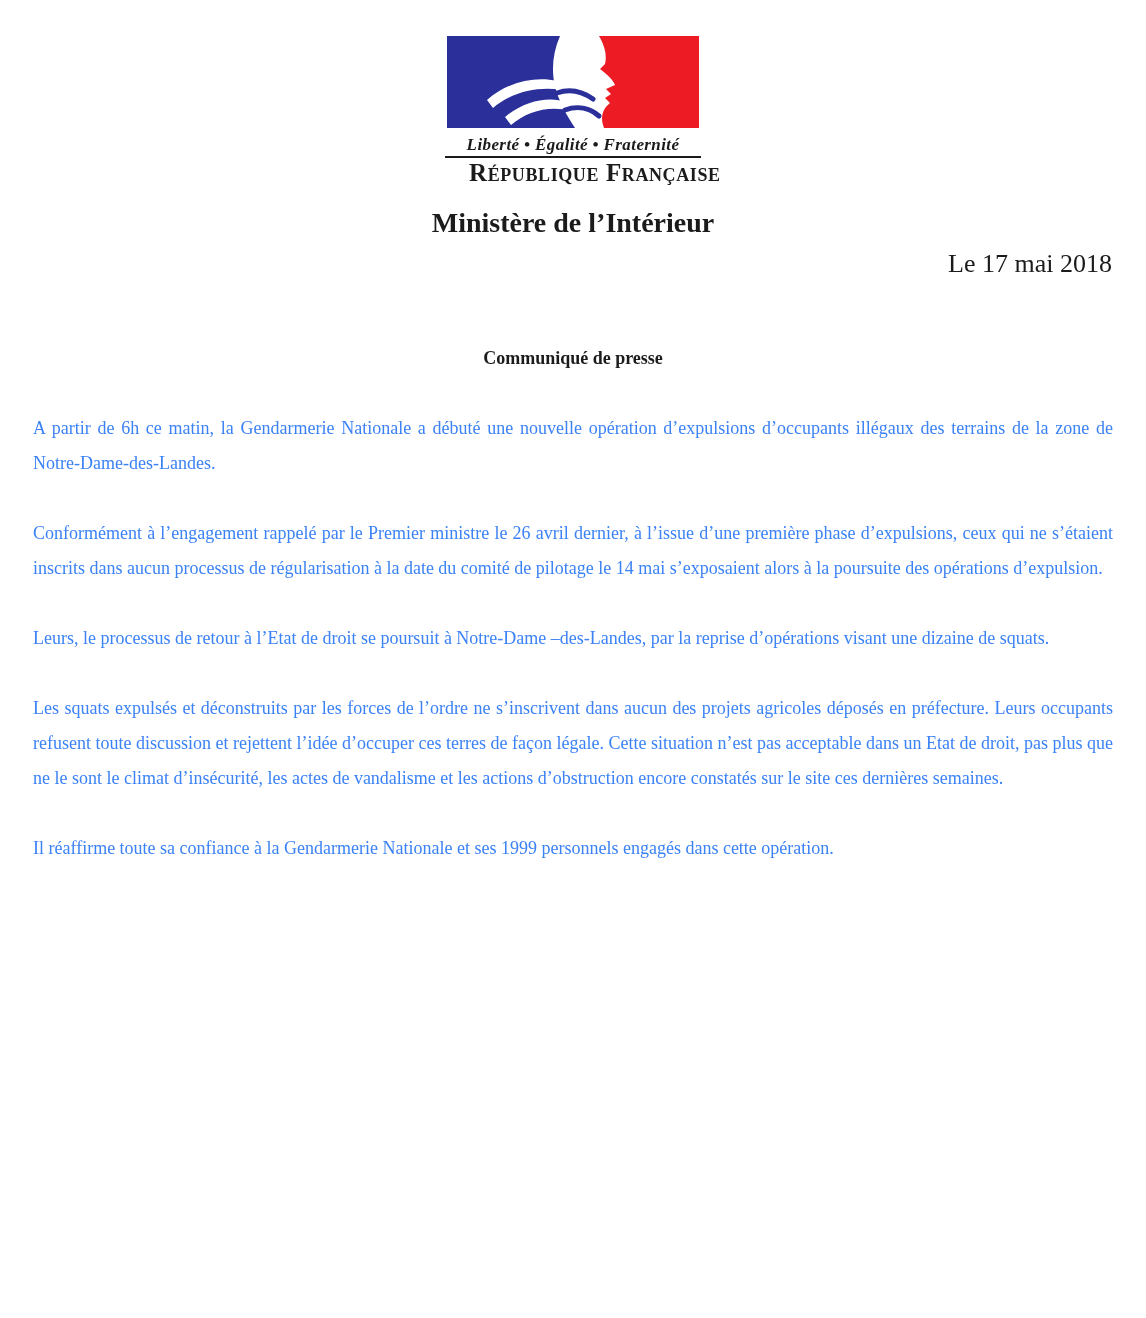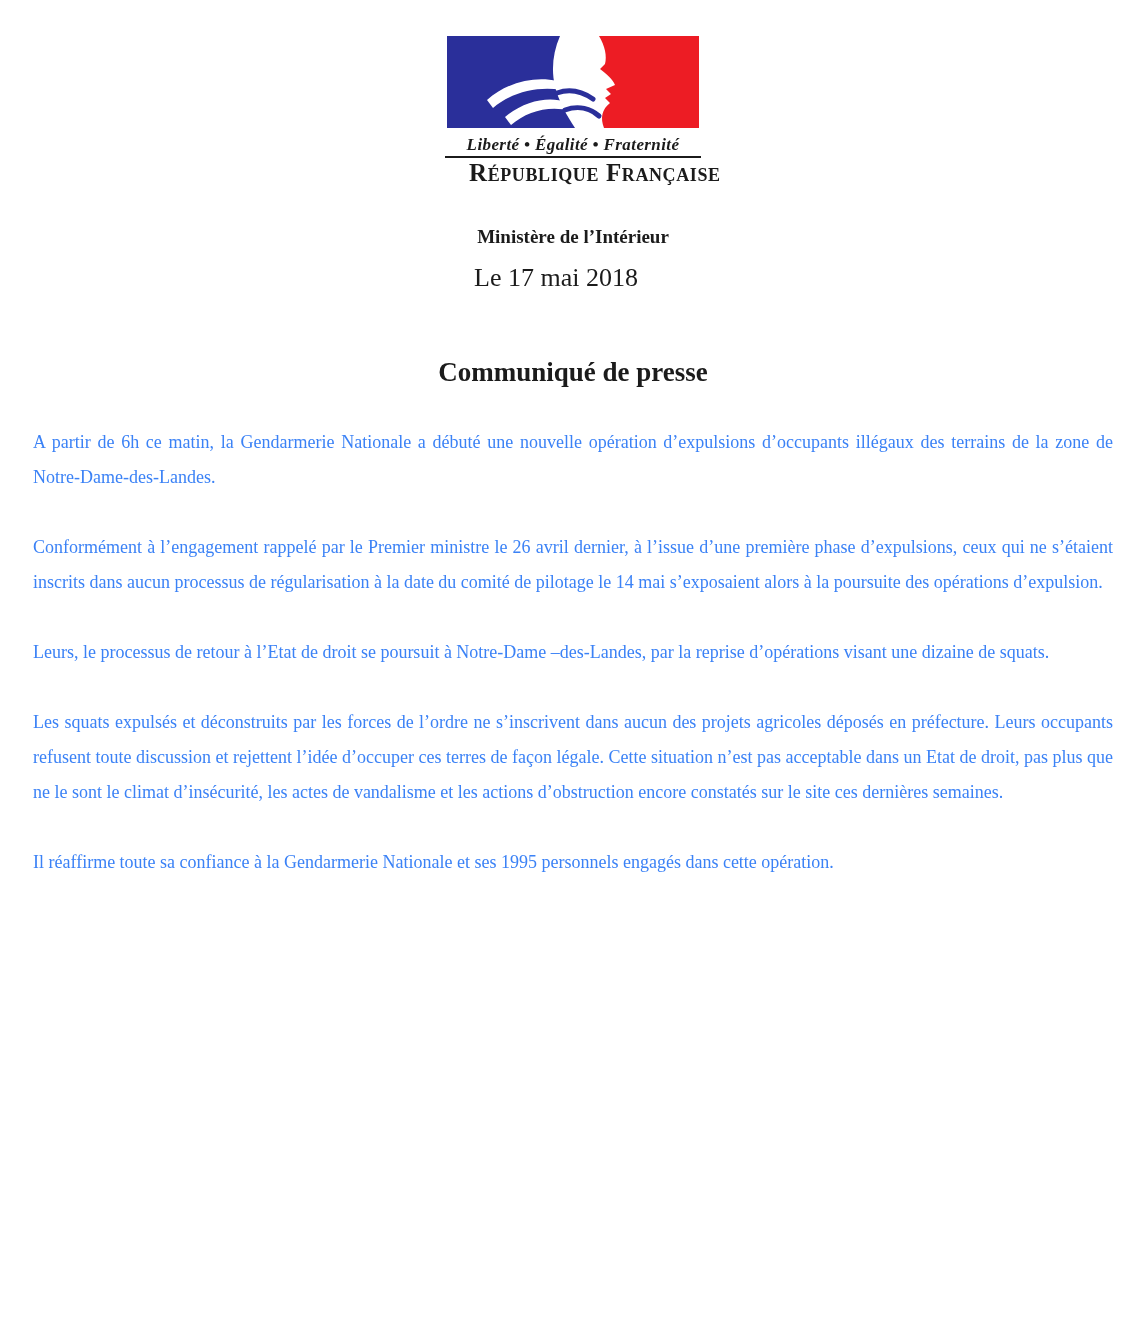--- a/index.html
+++ b/index.html
@@ -29,36 +29,36 @@
   .republic {
     font-variant: small-caps;
     font-weight: bold;
     font-size: 25px;
     line-height: 30px;
     letter-spacing: 0.6px;
     white-space: nowrap;
     margin-left: 24px;
   }
   .ministry {
-    margin-top: 32px;
-    font-size: 19px;
+    margin-top: 18px;
+    font-size: 28px;
     line-height: 33px;
     font-weight: bold;
   }
   .date-row {
     margin-top: 8px;
     padding-right: 34px;
-    text-align: center;
+    text-align: right;
     font-size: 26px;
     line-height: 33px;
   }
   .doc-title {
     margin-top: 62px;
     text-align: center;
-    font-size: 27px;
+    font-size: 18px;
     line-height: 33px;
     font-weight: bold;
   }
   .body-text { padding: 36px 33px 0 33px; }
   .body-text p {
     font-size: 18px;
     line-height: 35px;
     text-align: justify;
     margin: 0 0 35px 0;
     color: #3b82f6;
@@ -95,17 +95,17 @@
     <span>Le 17 mai 2018</span>
   </div>
 
   <main>
     <h1 class="doc-title">Communiqué de presse</h1>
     <div class="body-text">
       <p>A partir de 6h ce matin, la Gendarmerie Nationale a débuté une nouvelle opération d’expulsions d’occupants illégaux des terrains de la zone de Notre-Dame-des-Landes.</p>
       <p>Conformément à l’engagement rappelé par le Premier ministre le 26 avril dernier, à l’issue d’une première phase d’expulsions,  ceux qui ne s’étaient inscrits dans aucun processus de régularisation à la date du comité de pilotage le 14 mai s’exposaient alors  à la poursuite des opérations d’expulsion.</p>
       <p>Leurs, le processus de retour à l’Etat de droit se poursuit  à Notre-Dame –des-Landes,  par la reprise d’opérations visant une dizaine de squats.</p>
       <p>Les squats expulsés et déconstruits par les forces de l’ordre ne s’inscrivent dans aucun des projets agricoles déposés en préfecture. Leurs occupants refusent  toute discussion et rejettent l’idée d’occuper ces terres de façon légale. Cette situation n’est pas acceptable dans un Etat de droit, pas plus que ne le sont le climat d’insécurité, les actes de vandalisme et les actions d’obstruction encore constatés sur le site ces dernières semaines.</p>
-      <p>Il réaffirme toute sa confiance à la Gendarmerie Nationale et ses 1995 personnels engagés dans cette opération.</p>
+      <p>Il réaffirme toute sa confiance à la Gendarmerie Nationale et ses 1999 personnels engagés dans cette opération.</p>
     </div>
   </main>
 
 </div>
 
 </body></html>

